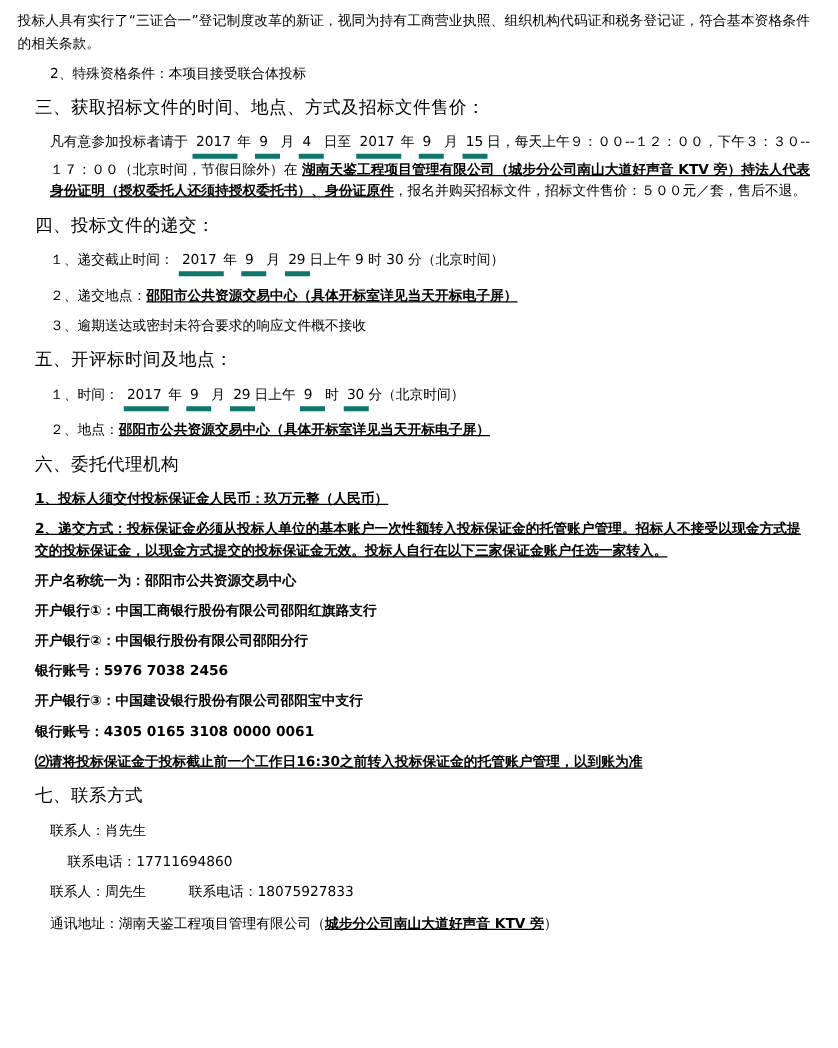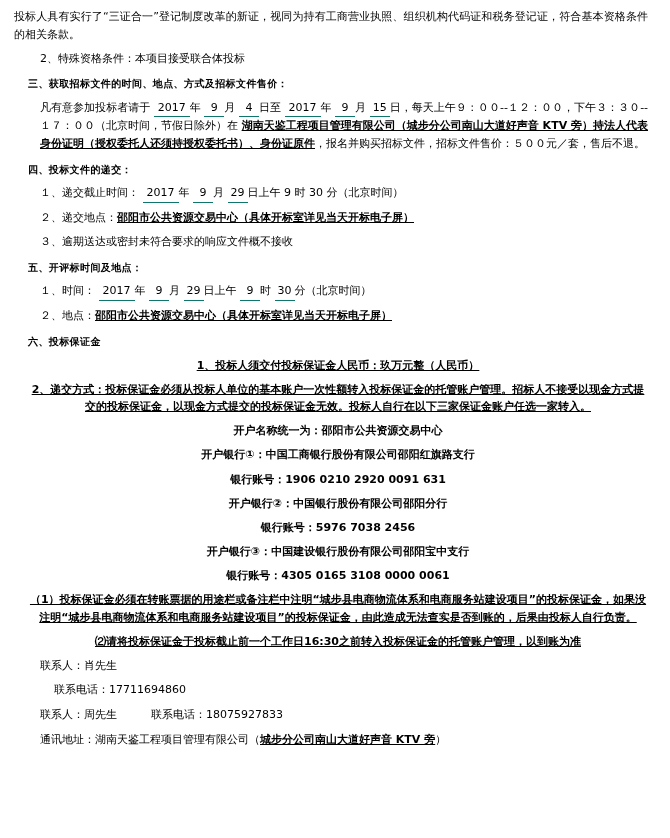--- a/index.html
+++ b/index.html
@@ -29,39 +29,38 @@
   .para {
     font-size: 11px;
     line-height: 1.6;
     text-align: justify;
   }
   .indent1 { text-indent: 0; padding-left: 0; }
   .lvl2 { padding-left: 26px; }
   .bold { font-weight: bold; }
   .u { text-decoration: underline; }
   .heading {
-    font-weight: bold;
-    font-size: 10px;
+    font-weight: normal;
+    font-size: 14px;
     margin: 9px 0 7px 0;
     padding-left: 14px;
     letter-spacing: 0.4px;
   }
   .subbold {
     font-weight: bold;
     padding-left: 14px;
     margin: 0 0 6.5px 0;
     font-size: 11px;
     line-height: 1.6;
-    text-align: center;
   }
   .blank {
     display: inline-block;
-    border-bottom: 1px solid #0f766e;
+    border-bottom: 4px solid #0f766e;
     min-width: 18px;
-    text-align: center;
+    text-align: left;
     padding: 0 3px;
   }
   .blank.w1 { min-width: 30px; }
   .blank.w2 { min-width: 14px; }
   .contact-line { padding-left: 26px; margin: 0 0 7px 0; }
   .contact-line2 { padding-left: 40px; margin: 0 0 7px 0; }
   .gap-lg { display: inline-block; width: 34px; }
 </style>
 </head>
 <body>
@@ -108,44 +107,43 @@
     <span class="blank w2">9</span><span>月</span>
     <span class="blank w2">29</span><span>日上午</span>
     <span class="blank w2">9</span><span>时</span>
     <span class="blank w2">30</span><span>分（北京时间）</span>
   </p>
 
   <p class="para lvl2">
     <span>２、地点：</span><span class="bold u">邵阳市公共资源交易中心（具体开标室详见当天开标电子屏）</span>
   </p>
 
-  <p class="heading">六、投标保证金</p>
+  <p class="heading">六、委托代理机构</p>
 
   <p class="subbold u">1、投标人须交付投标保证金人民币：玖万元整（人民币）</p>
 
   <p class="subbold u">2、递交方式：投标保证金必须从投标人单位的基本账户一次性额转入投标保证金的托管账户管理。招标人不接受以现金方式提交的投标保证金，以现金方式提交的投标保证金无效。投标人自行在以下三家保证金账户任选一家转入。</p>
 
   <p class="subbold">开户名称统一为：邵阳市公共资源交易中心</p>
 
   <p class="subbold"><span>开户银行①：</span><span>中国工商银行股份有限公司邵阳红旗路支行</span></p>
 
-  <p class="subbold"><span>银行账号：</span><span>1906 0210 2920 0091 631</span></p>
 
   <p class="subbold"><span>开户银行②：</span><span>中国银行股份有限公司邵阳分行</span></p>
 
   <p class="subbold"><span>银行账号：</span><span>5976 7038 2456</span></p>
 
   <p class="subbold"><span>开户银行③：</span><span>中国建设银行股份有限公司邵阳宝中支行</span></p>
 
   <p class="subbold"><span>银行账号：</span><span>4305 0165 3108 0000 0061</span></p>
 
-  <p class="subbold u">（1）投标保证金必须在转账票据的用途栏或备注栏中注明“城步县电商物流体系和电商服务站建设项目”的投标保证金，如果没注明“城步县电商物流体系和电商服务站建设项目”的投标保证金，由此造成无法查实是否到账的，后果由投标人自行负责。</p>
 
   <p class="subbold u">⑵请将投标保证金于投标截止前一个工作日16:30之前转入投标保证金的托管账户管理，以到账为准</p>
 
+  <p class="heading">七、联系方式</p>
 
 
   <p class="contact-line para"><span>联系人：</span><span>肖先生</span></p>
 
   <p class="contact-line2 para"><span>联系电话：</span><span>17711694860</span></p>
 
 
   <p class="contact-line para"><span>联系人：</span><span>周先生</span><span class="gap-lg"></span><span>联系电话：</span><span>18075927833</span></p>
 
   <p class="contact-line para"><span>通讯地址：湖南天鉴工程项目管理有限公司（</span><span class="bold u">城步分公司南山大道好声音 KTV 旁</span><span>）</span></p>

